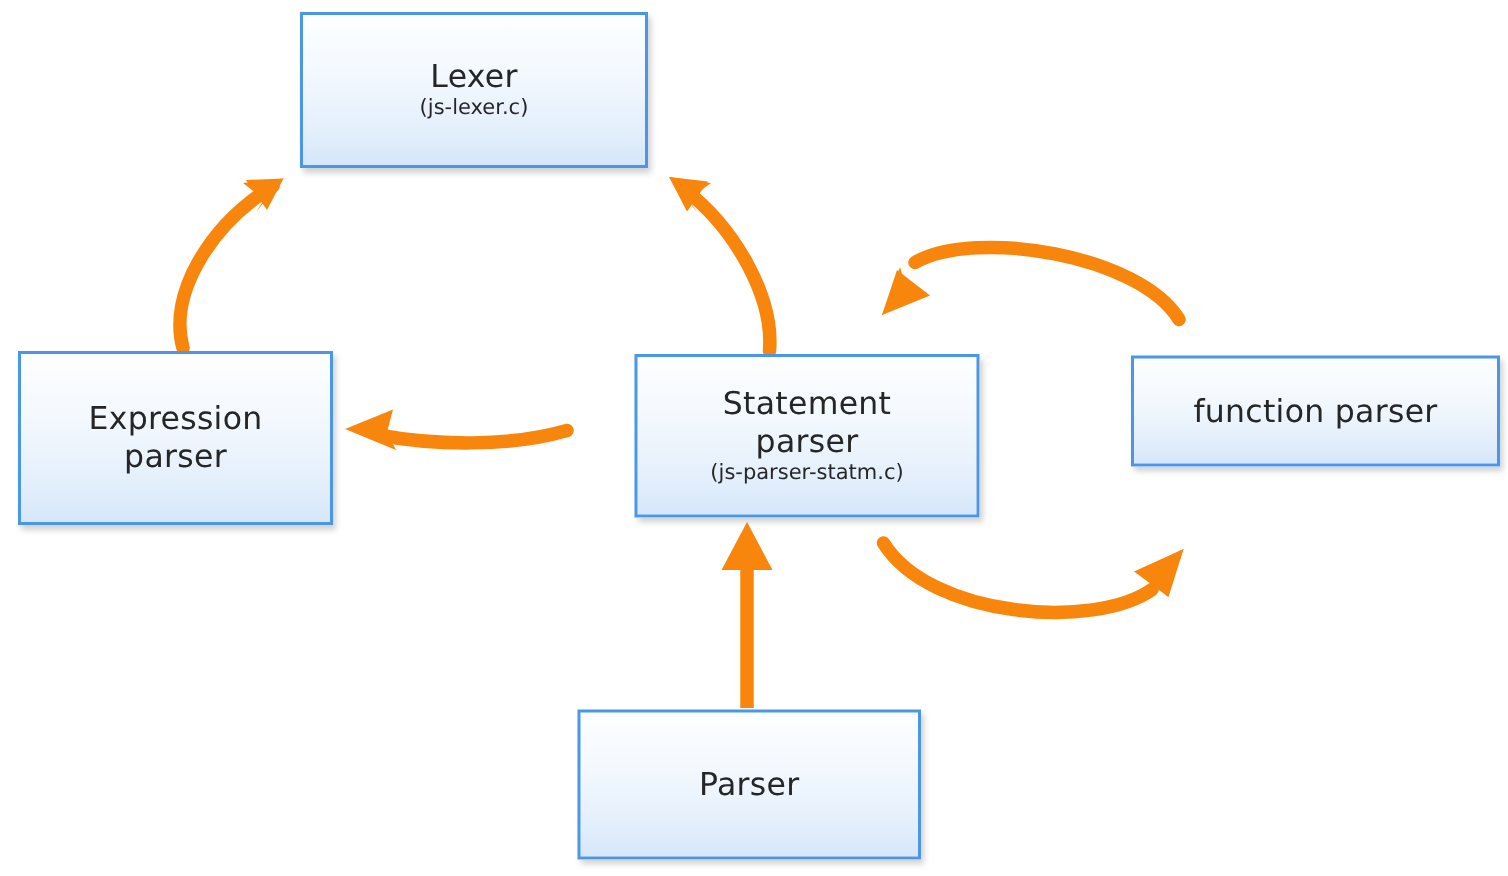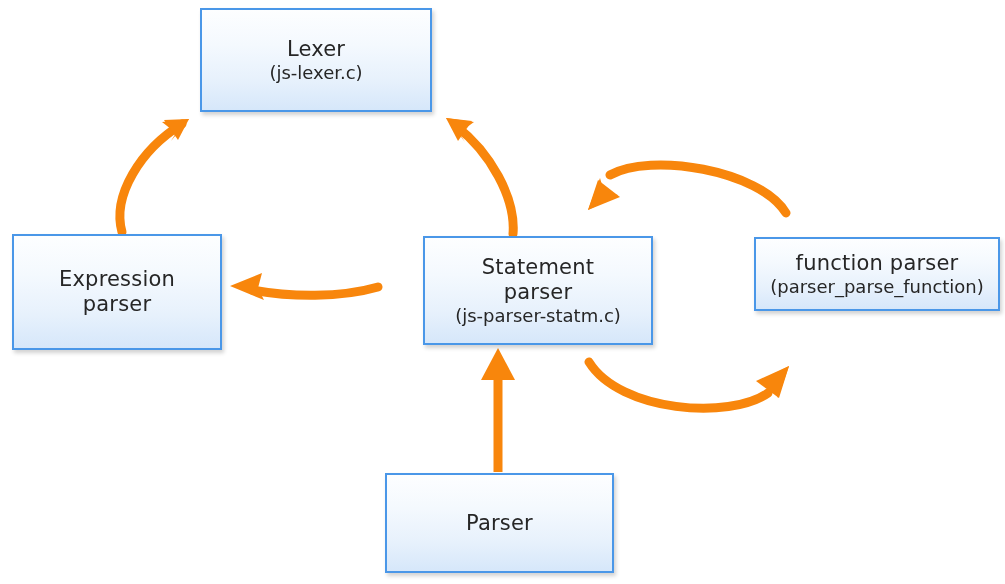--- a/index.html
+++ b/index.html
@@ -34,21 +34,21 @@
     justify-content: center;
     color: #262626;
     text-align: center;
     line-height: 1.18;
   }
   .node .title {
     font-size: 21px;
     letter-spacing: 0.2px;
   }
   .node .sub {
-    font-size: 18px;
+    font-size: 14px;
     letter-spacing: 0px;
   }
   
   #node-lexer      { left: 200px; top:   8px; width: 232px; height: 104px; }
   #node-expr       { left:  12px; top: 234px; width: 210px; height: 116px; }
   #node-statement  { left: 384px; top: 236px; width: 230px; height: 109px; margin-left: 39px; }
   #node-function   { left: 754px; top: 237px; width: 246px; height: 74px; }
   #node-parser     { left: 385px; top: 473px; width: 229px; height: 100px; }
 </style>
 </head>
@@ -104,20 +104,19 @@
   </div>
 
   <div class="node" id="node-statement">
     <div class="title">Statement</div>
     <div class="title">parser</div>
     <div class="sub">(js-parser-statm.c)</div>
   </div>
 
   <div class="node" id="node-function">
     <div class="title">function parser</div>
-    <div class="sub">(parser_parse_function)</div>
   </div>
 
   <div class="node" id="node-parser">
     <div class="title">Parser</div>
   </div>
 
 </div>
 
 </body></html>

